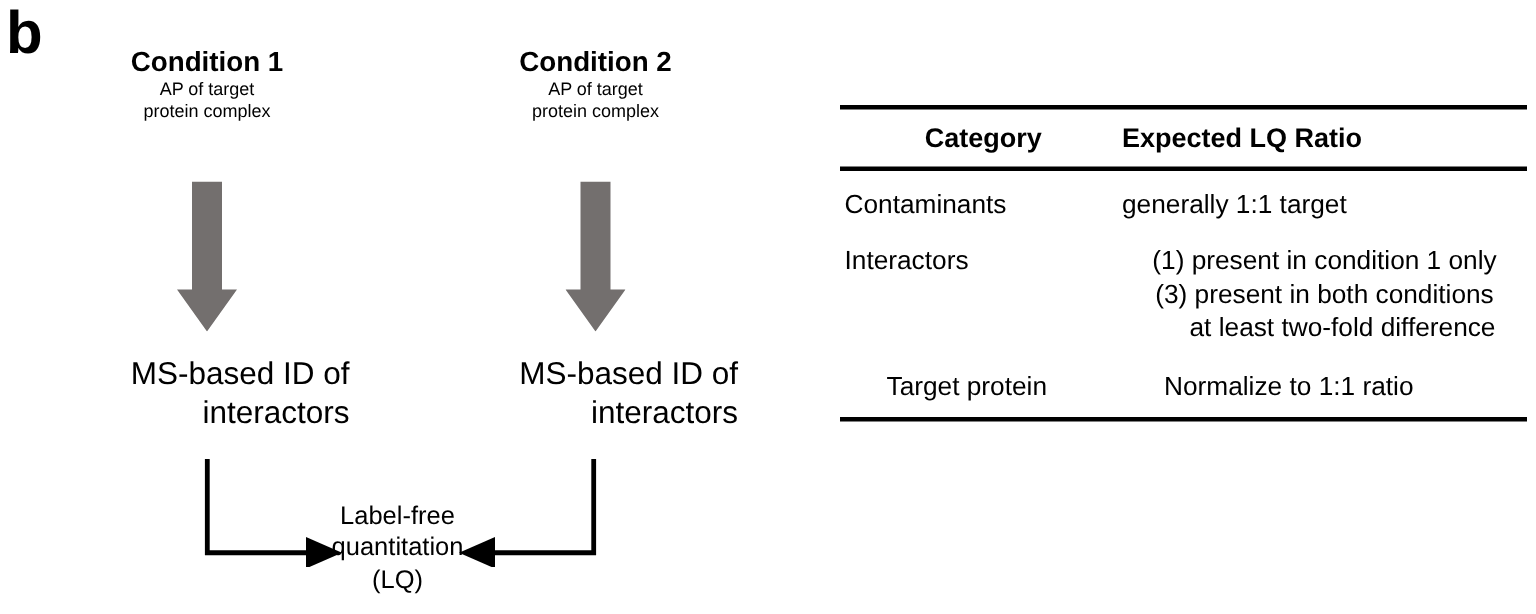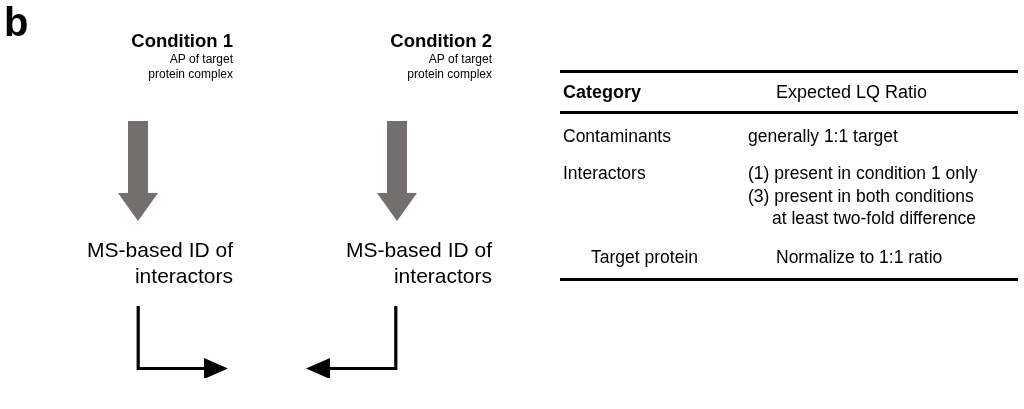--- a/index.html
+++ b/index.html
@@ -27,21 +27,21 @@
     font-size: 40px;
     font-weight: bold;
     line-height: 1;
     letter-spacing: -0.5px;
   }
 
   
   .flow-column {
     position: absolute;
     width: 190px;
-    text-align: right;
+    text-align: center;
   }
   .flow-column.col-1 { left: 43px; }
   .flow-column.col-2 { left: 302px; }
 
   .col-title {
     font-size: 18.5px;
     font-weight: bold;
     line-height: 1.18;
     white-space: nowrap;
   }
@@ -118,44 +118,45 @@
     box-sizing: border-box;
     padding-left: 0px;
   }
 
   .head-row { padding: 9px 0 7px 0; }
   .head-row .t-col-cat {
     font-size: 18px;
     font-weight: bold;
     align-self: flex-end;
     padding-bottom: 1px;
+    text-align: center;
   }
   .head-row .t-col-val {
     font-size: 18px;
-    font-weight: normal;
+    font-weight: bold;
     line-height: 1.22;
-    margin-left: 28px;
   }
 
   .body-row { padding: 10px 0 0 0; }
   .body-row .t-col-cat,
   .body-row .t-col-val {
     font-size: 17.5px;
     font-weight: normal;
     line-height: 1.30;
   }
 
   .row-contaminants { padding-top: 11px; padding-bottom: 14px; }
   .row-interactors  { padding-top: 0px;  padding-bottom: 16px; }
   .row-target       { padding-top: 0px;  padding-bottom: 9px; margin-left: 28px; }
 
   .bullet-list {
     margin: 0;
     padding: 0;
     list-style: none;
+    text-align: center;
   }
   .bullet-list li { white-space: nowrap; }
   .bullet-list li.indented { padding-left: 24px; }
 </style>
 </head>
 <body>
 
 <div id="figure-panel">
 
   <div class="panel-letter">b</div>
@@ -205,20 +206,25 @@
     <div>interactors</div>
   </div>
 
   <div class="elbow-arrow" style="left:293px; top:306px;">
     <svg viewBox="0 0 105 72" preserveAspectRatio="none" aria-hidden="true">
       <path d="M 102.8 0 L 102.8 62.5 L 33 62.5" stroke="#000000" stroke-width="3.2" fill="none"></path>
       <polygon points="37,52 13,62.5 37,73" fill="#000000"></polygon>
     </svg>
   </div>
 
+  <div class="merge-label" style="left:190px; top:333px;">
+    <div>Label-free</div>
+    <div>quantitation</div>
+    <div>(LQ)</div>
+  </div>
 
   <div id="lq-table">
 
     <div class="rule rule-top"></div>
 
     <div class="t-row head-row">
       <div class="t-col-cat">Category</div>
       <div class="t-col-val">
         <div>Expected LQ Ratio</div>
       </div>

